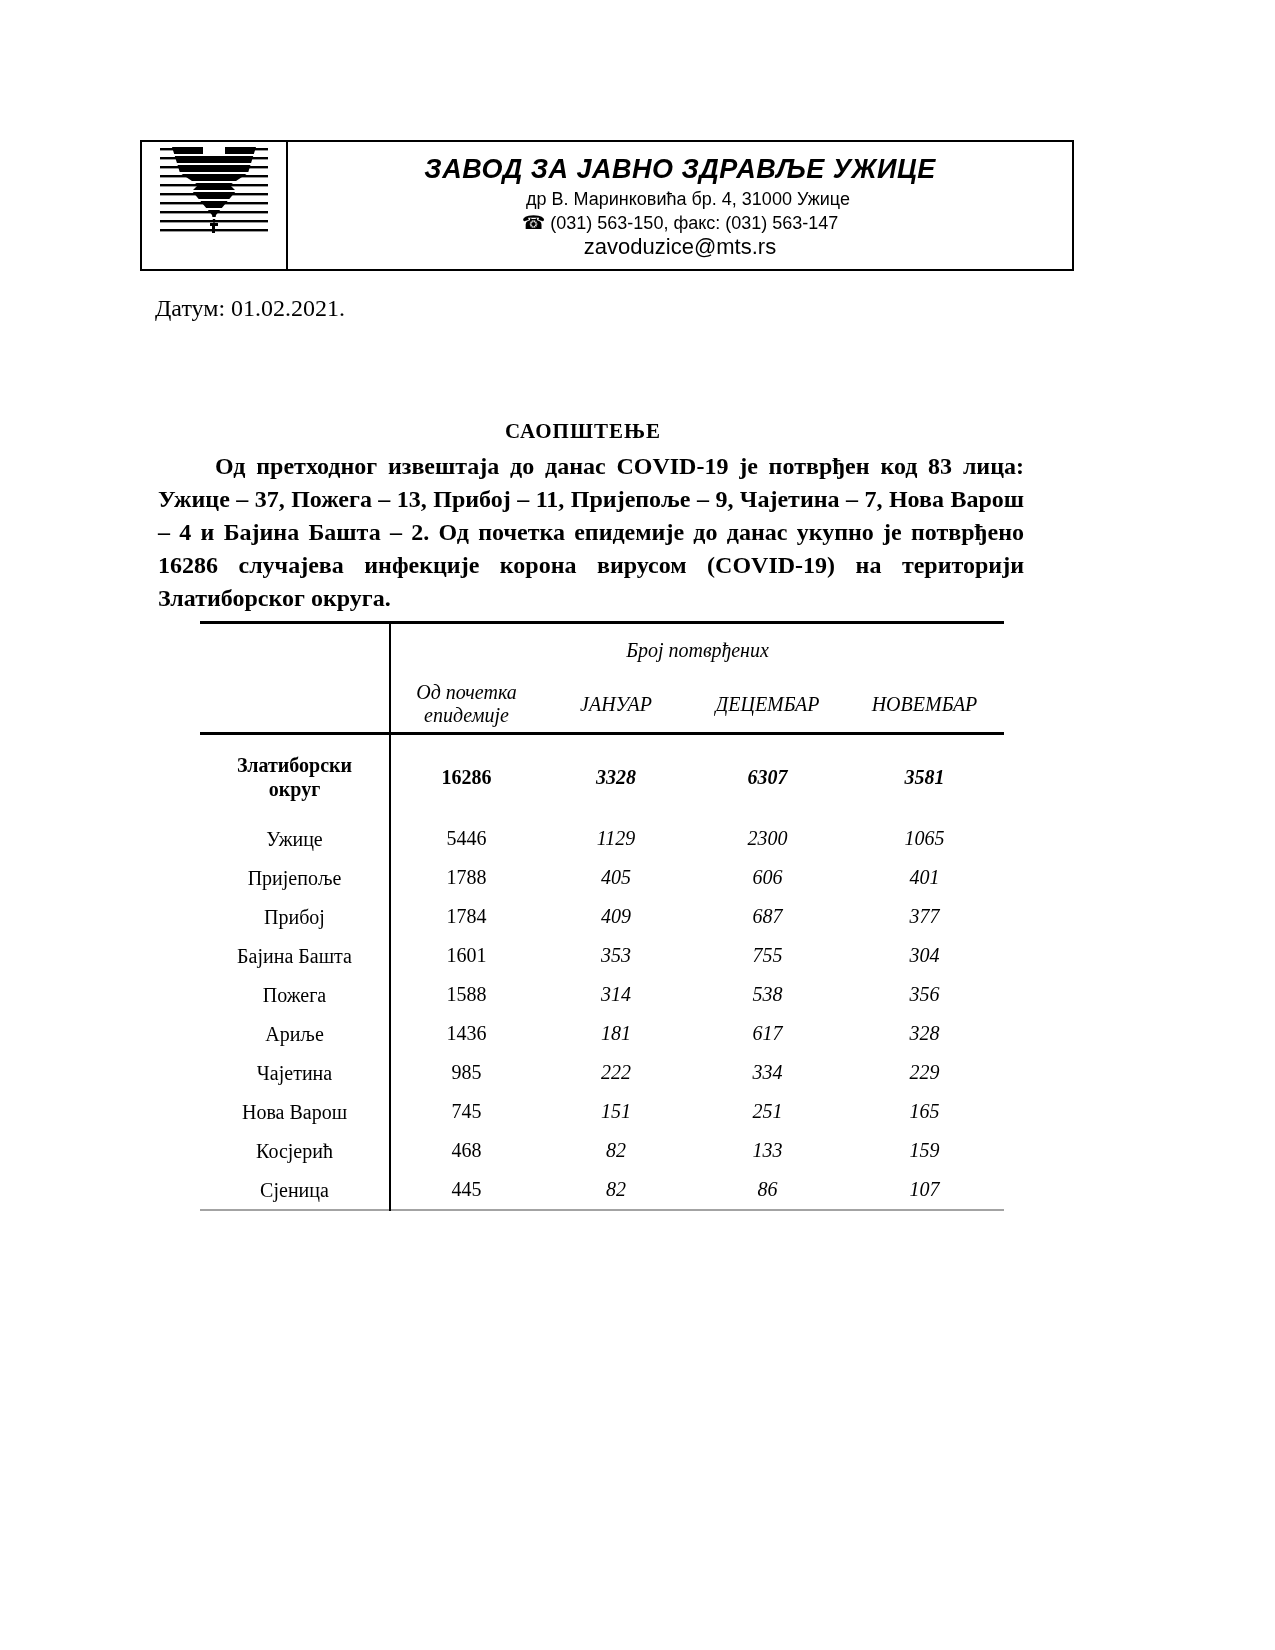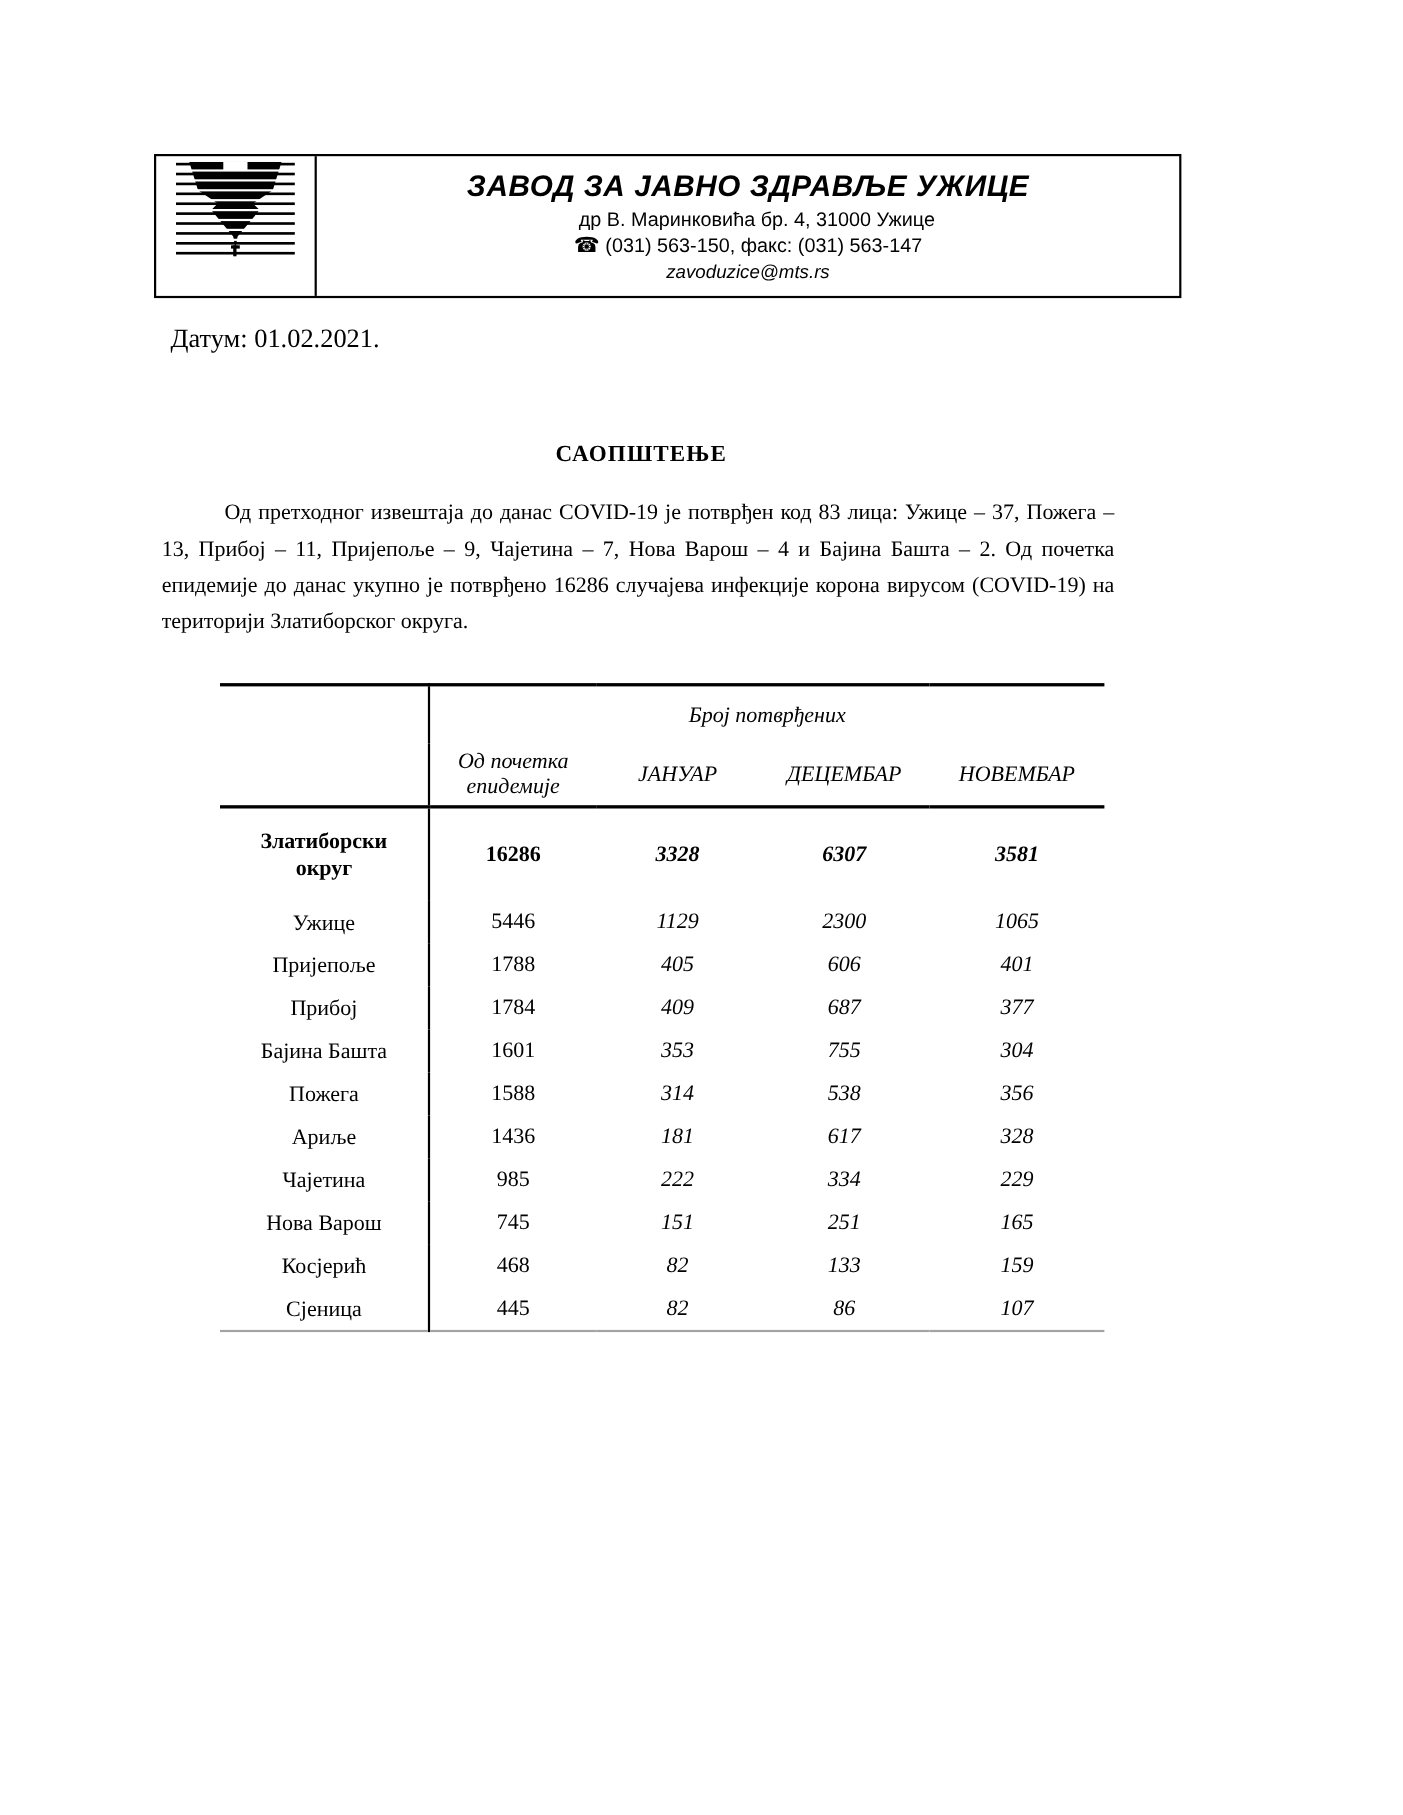--- a/index.html
+++ b/index.html
@@ -30,32 +30,32 @@
   .lh-text{
     flex:1;
     text-align:center;
     font-family:"Liberation Sans", sans-serif;
     padding-top:12px;
   }
   .org{font-size:27px;font-weight:bold;font-style:italic;line-height:31px;letter-spacing:0.5px;}
   .addr{font-size:18px;line-height:24px;margin-top:2px;padding-left:16px;}
   .phone{font-size:18px;line-height:24px;}
   .phone .ph-icon{font-size:19px;}
-  .email{font-size:17px;line-height:23px;font-style:italic;}
+  .email{font-size:22px;line-height:23px;}
 
   
   .date-line{position:absolute;left:155px;top:295px;font-size:24px;}
   .doc-title{
-    position:absolute;left:150px;top:400px;width:866px;
+    position:absolute;left:150px;top:419px;width:866px;
     text-align:center;font-weight:bold;font-size:21px;letter-spacing:1px;
   }
   .body-para{
-    position:absolute;left:147px;top:450px;width:866px;
-    font-size:20px;line-height:33px;
-    text-align:justify;text-indent:57px;
+    position:absolute;left:158px;top:450px;width:866px;
+    font-size:24px;line-height:33px;
+    text-align:justify;text-indent:57px;font-weight:bold;
   }
 
   
   .table-wrap{position:absolute;left:200px;top:621px;}
   table.covid{
     border-collapse:collapse;
     width:804px;
     border-top:3px solid #000;
     border-bottom:2px solid #a3a3a3;
   }

